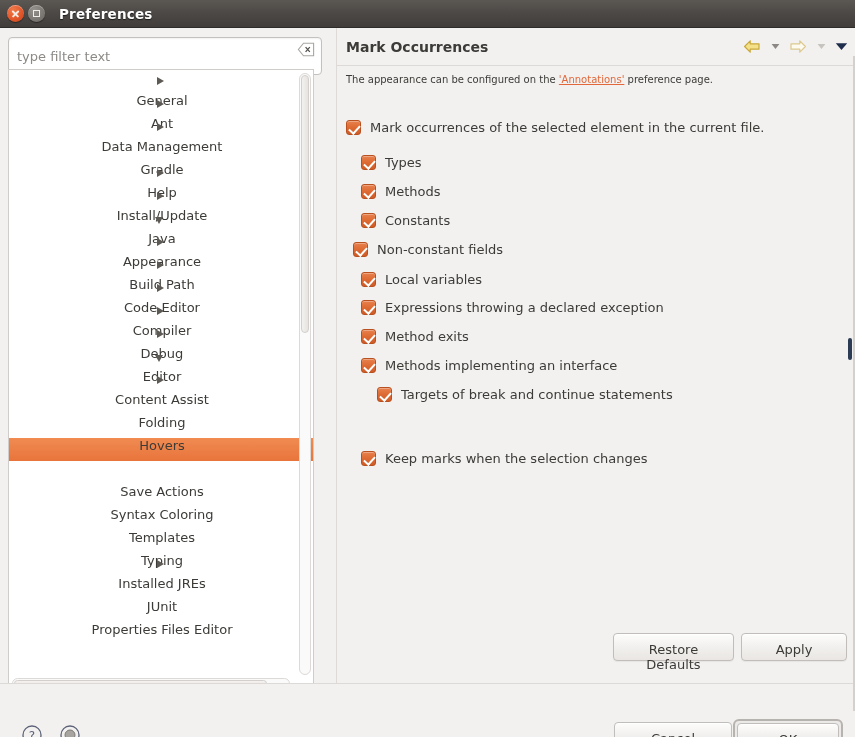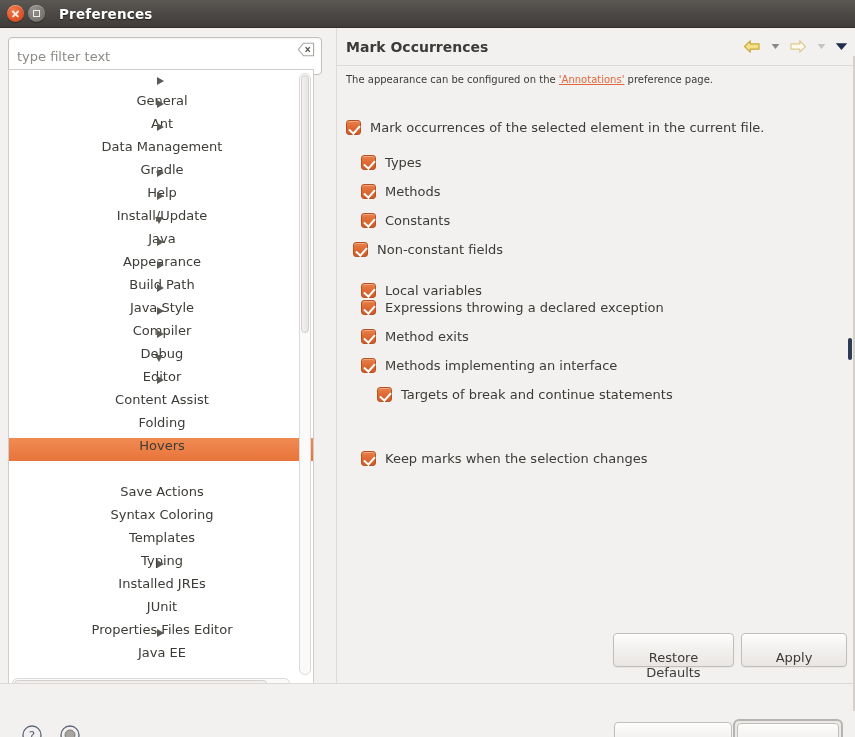--- a/index.html
+++ b/index.html
@@ -255,21 +255,21 @@
   .btn {
     font-family: inherit;
     font-size: 13px;
     color: #3c3b37;
     background: linear-gradient(to bottom, #fdfdfc 0%, #f2f0ee 50%, #e9e6e3 100%);
     border: 1px solid #c0bdba;
     border-radius: 4px;
     box-shadow: inset 0 1px 0 #ffffff, 0 1px 1px rgba(0,0,0,.05);
     cursor: default;
     box-sizing: border-box;
-    padding: 16px;
+    padding: 8px;
   }
   .btn-restore {
     position: absolute; left: 276px; top: 605px;
     width: 121px; height: 28px;
   }
   .btn-apply {
     position: absolute; left: 404px; top: 605px;
     width: 106px; height: 28px;
   }
 
@@ -383,21 +383,21 @@
             <span class="tree-label">Appearance</span>
           </div>
           <div class="tree-item">
             <span style="width: 18px; flex: 0 0 auto;"></span>
             <span class="arrow closed"></span>
             <span class="tree-label">Build Path</span>
           </div>
           <div class="tree-item">
             <span style="width: 18px; flex: 0 0 auto;"></span>
             <span class="arrow closed"></span>
-            <span class="tree-label">Java Style</span>
+            <span class="tree-label">Code Editor</span>
           </div>
           <div class="tree-item">
             <span style="width: 18px; flex: 0 0 auto;"></span>
             <span class="arrow closed"></span>
             <span class="tree-label">Compiler</span>
           </div>
           <div class="tree-item">
             <span style="width: 18px; flex: 0 0 auto;"></span>
             <span class="arrow closed"></span>
             <span class="tree-label">Debug</span>
@@ -454,25 +454,20 @@
           </div>
           <div class="tree-item">
             <span style="width: 18px; flex: 0 0 auto;"></span>
             <span class="arrow"></span>
             <span class="tree-label">JUnit</span>
           </div>
           <div class="tree-item">
             <span style="width: 18px; flex: 0 0 auto;"></span>
             <span class="arrow"></span>
             <span class="tree-label">Properties Files Editor</span>
-          </div>
-          <div class="tree-item">
-            <span style="width: 0px; flex: 0 0 auto;"></span>
-            <span class="arrow closed"></span>
-            <span class="tree-label">Java EE</span>
           </div>
         </div>
 
       <div class="tree-vscroll">
         <div class="tree-vthumb"></div>
       </div>
       <div class="tree-hscroll">
         <div class="tree-hthumb"></div>
       </div>
     </div>
@@ -533,21 +528,21 @@
           <span>Methods</span>
         </div>
         <div class="cb-row" style="left: 24px; top: 185px;">
           <span class="cbox"></span>
           <span>Constants</span>
         </div>
         <div class="cb-row" style="left: 16px; top: 214px;">
           <span class="cbox"></span>
           <span>Non-constant fields</span>
         </div>
-        <div class="cb-row" style="left: 24px; top: 255px; align-items: flex-end;">
+        <div class="cb-row" style="left: 24px; top: 244px; align-items: flex-end;">
           <span class="cbox"></span>
           <span>Local variables</span>
         </div>
         <div class="cb-row" style="left: 24px; top: 272px;">
           <span class="cbox"></span>
           <span>Expressions throwing a declared exception</span>
         </div>
         <div class="cb-row" style="left: 24px; top: 301px;">
           <span class="cbox"></span>
           <span>Method exits</span>

